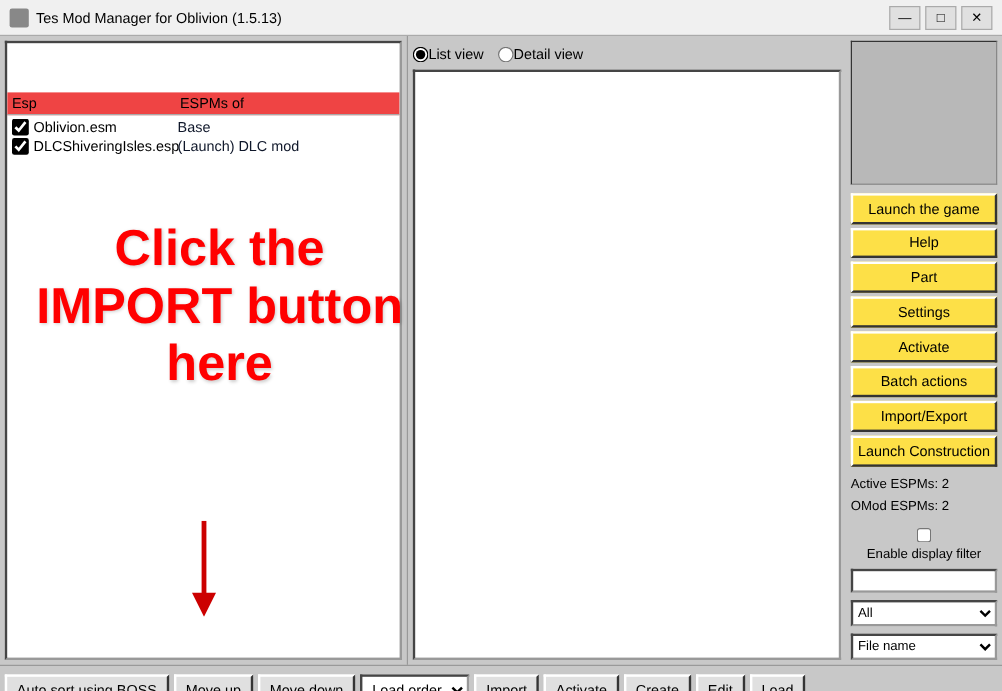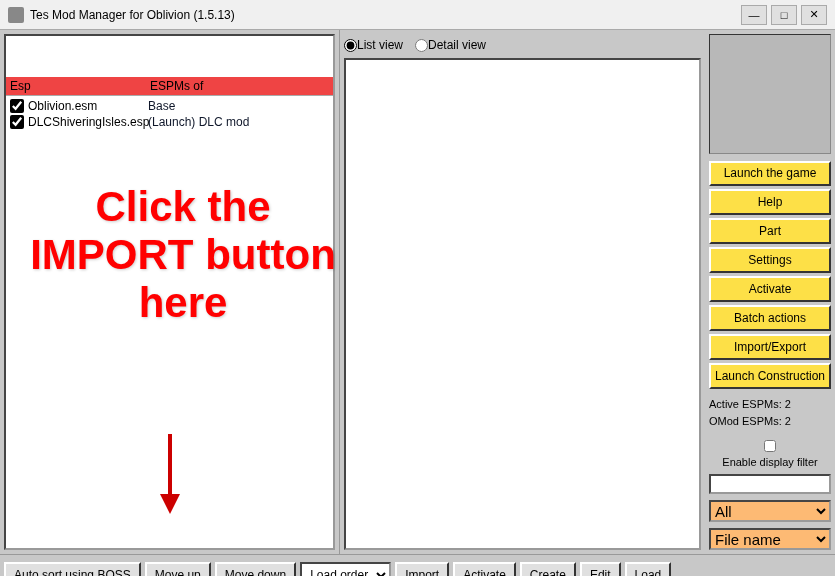--- a/index.html
+++ b/index.html
@@ -179,23 +179,23 @@
       border: 2px inset #999;
       background: white;
       margin-top: 3px;
       font-size: 11px;
       padding: 2px;
     }
     .filter-select {
       width: 100%;
       height: 22px;
       border: 2px inset #999;
-      background: #fdba74;
+      background: #ffffff;
       margin-top: 3px;
-      font-size: 15px;
+      font-size: 11px;
     }
 
     
     .bottom-toolbar {
       height: 40px;
       background: #c8c8c8;
       border-top: 1px solid #999;
       display: flex;
       align-items: center;
       padding: 2px 4px;

